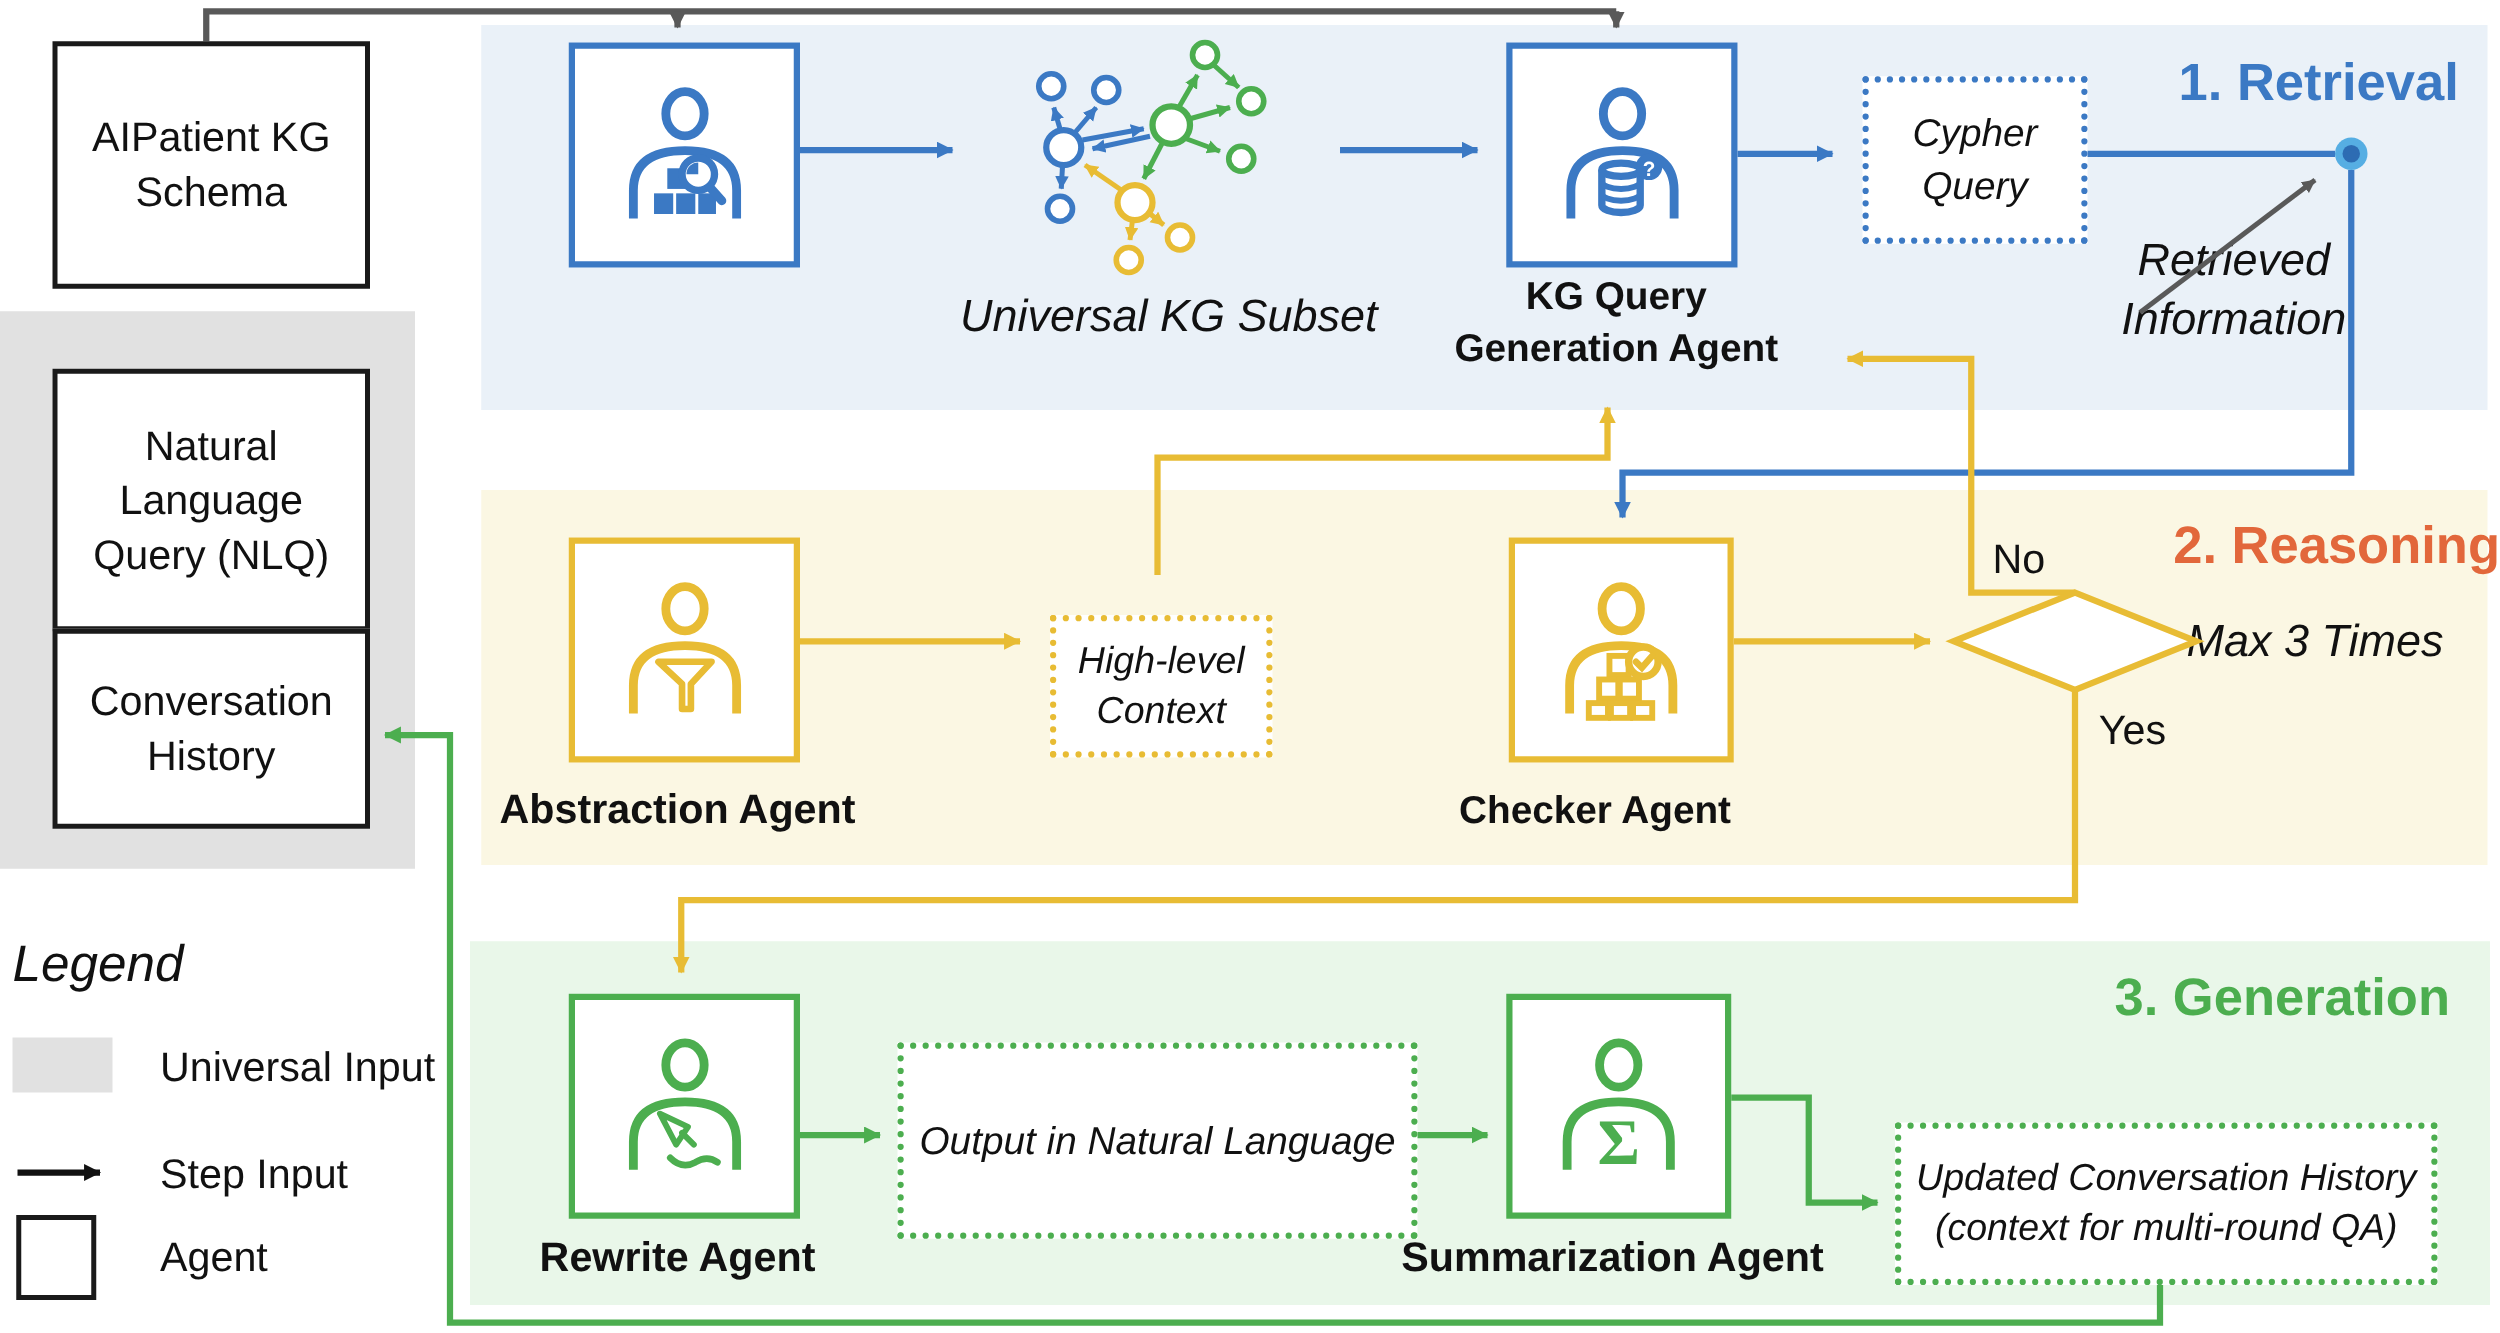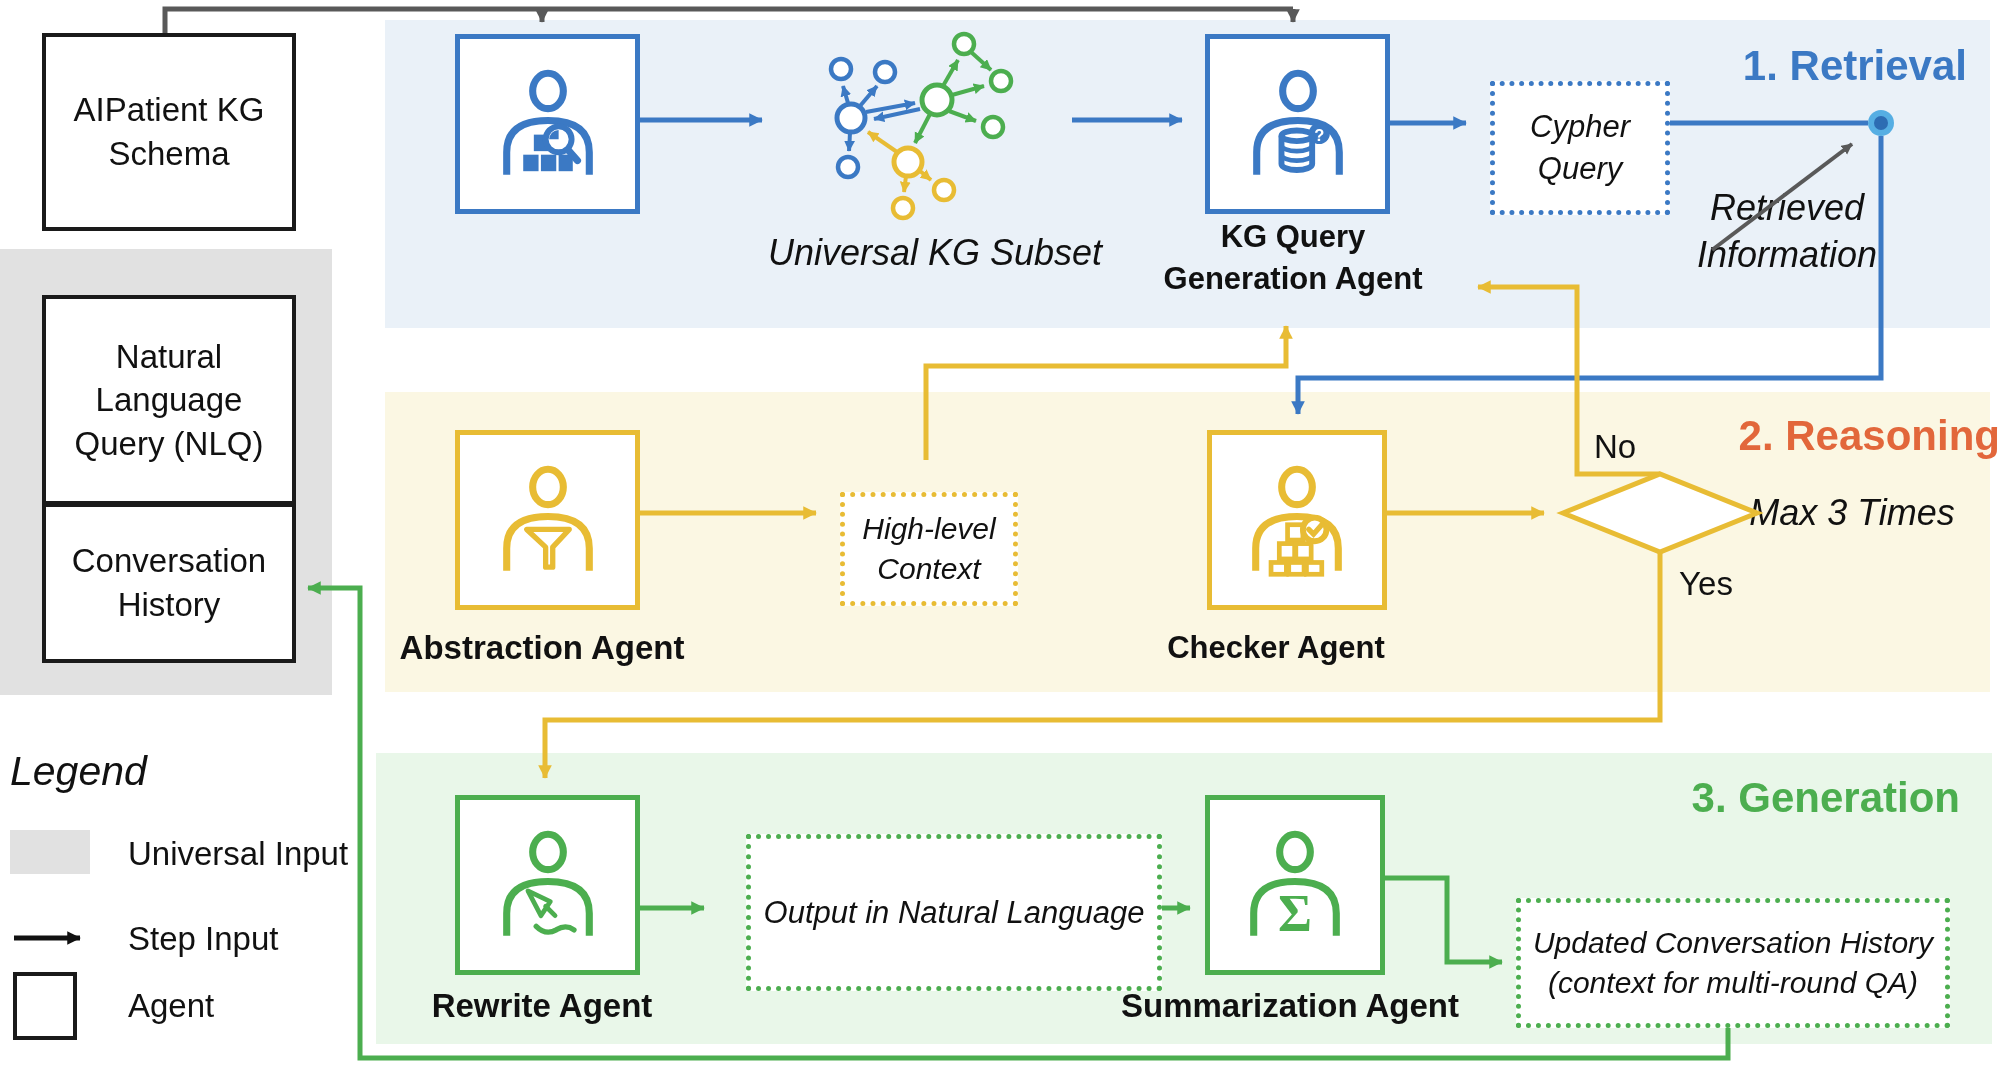--- a/index.html
+++ b/index.html
@@ -22,21 +22,21 @@
     display:flex;justify-content:center;align-items:center;
   }
   .agent-box.blue{border:5px solid #3b79c4;}
   .agent-box.yellow{border:5px solid #e8bc34;}
   .agent-box.green{border:5px solid #4cae4f;}
   .dotted-box{
     position:absolute;background:#fff;
     display:flex;flex-direction:column;justify-content:center;align-items:center;
     font-style:italic;font-size:31px;line-height:1.35;text-align:center;
   }
-  .dotted-box.blue{border:5px dotted #3b79c4;margin-top:20px;}
+  .dotted-box.blue{border:5px dotted #3b79c4;}
   .dotted-box.yellow{border:5px dotted #e8bc34;margin-top:32px;}
   .dotted-box.green{border:5px dotted #4cae4f;}
   .agent-label{
     position:absolute;font-weight:700;font-size:31px;white-space:nowrap;
     transform:translate(-50%,-50%);text-align:center;line-height:1.35;
   }
   .band-title{
     position:absolute;font-weight:700;font-size:42px;white-space:nowrap;
     transform:translateX(-100%);
   }
@@ -256,21 +256,21 @@
   <div class="agent-label" style="left:1290px;top:1006px;font-size:33px">Summarization Agent</div>
 
   <div class="dotted-box blue layer-boxes" style="left:1490px;top:61px;width:170px;height:124px">
     <div>Cypher</div>
     <div>Query</div>
   </div>
   <div class="dotted-box yellow layer-boxes" style="left:840px;top:460px;width:168px;height:104px;font-size:30px">
     <div>High-level</div>
     <div>Context</div>
   </div>
-  <div class="dotted-box green layer-boxes" style="left:746px;top:834px;width:406px;height:147px">
+  <div class="dotted-box green layer-boxes" style="left:718px;top:834px;width:406px;height:147px">
     <div>Output in Natural Language</div>
   </div>
   <div class="dotted-box green layer-boxes" style="left:1516px;top:898px;width:424px;height:120px;font-size:30px">
     <div>Updated Conversation History</div>
     <div>(context for multi-round QA)</div>
   </div>
 
   <div class="annot" style="left:935px;top:253px">Universal KG Subset</div>
   <div class="annot" style="left:1787px;top:232px">
     <div>Retrieved</div>

